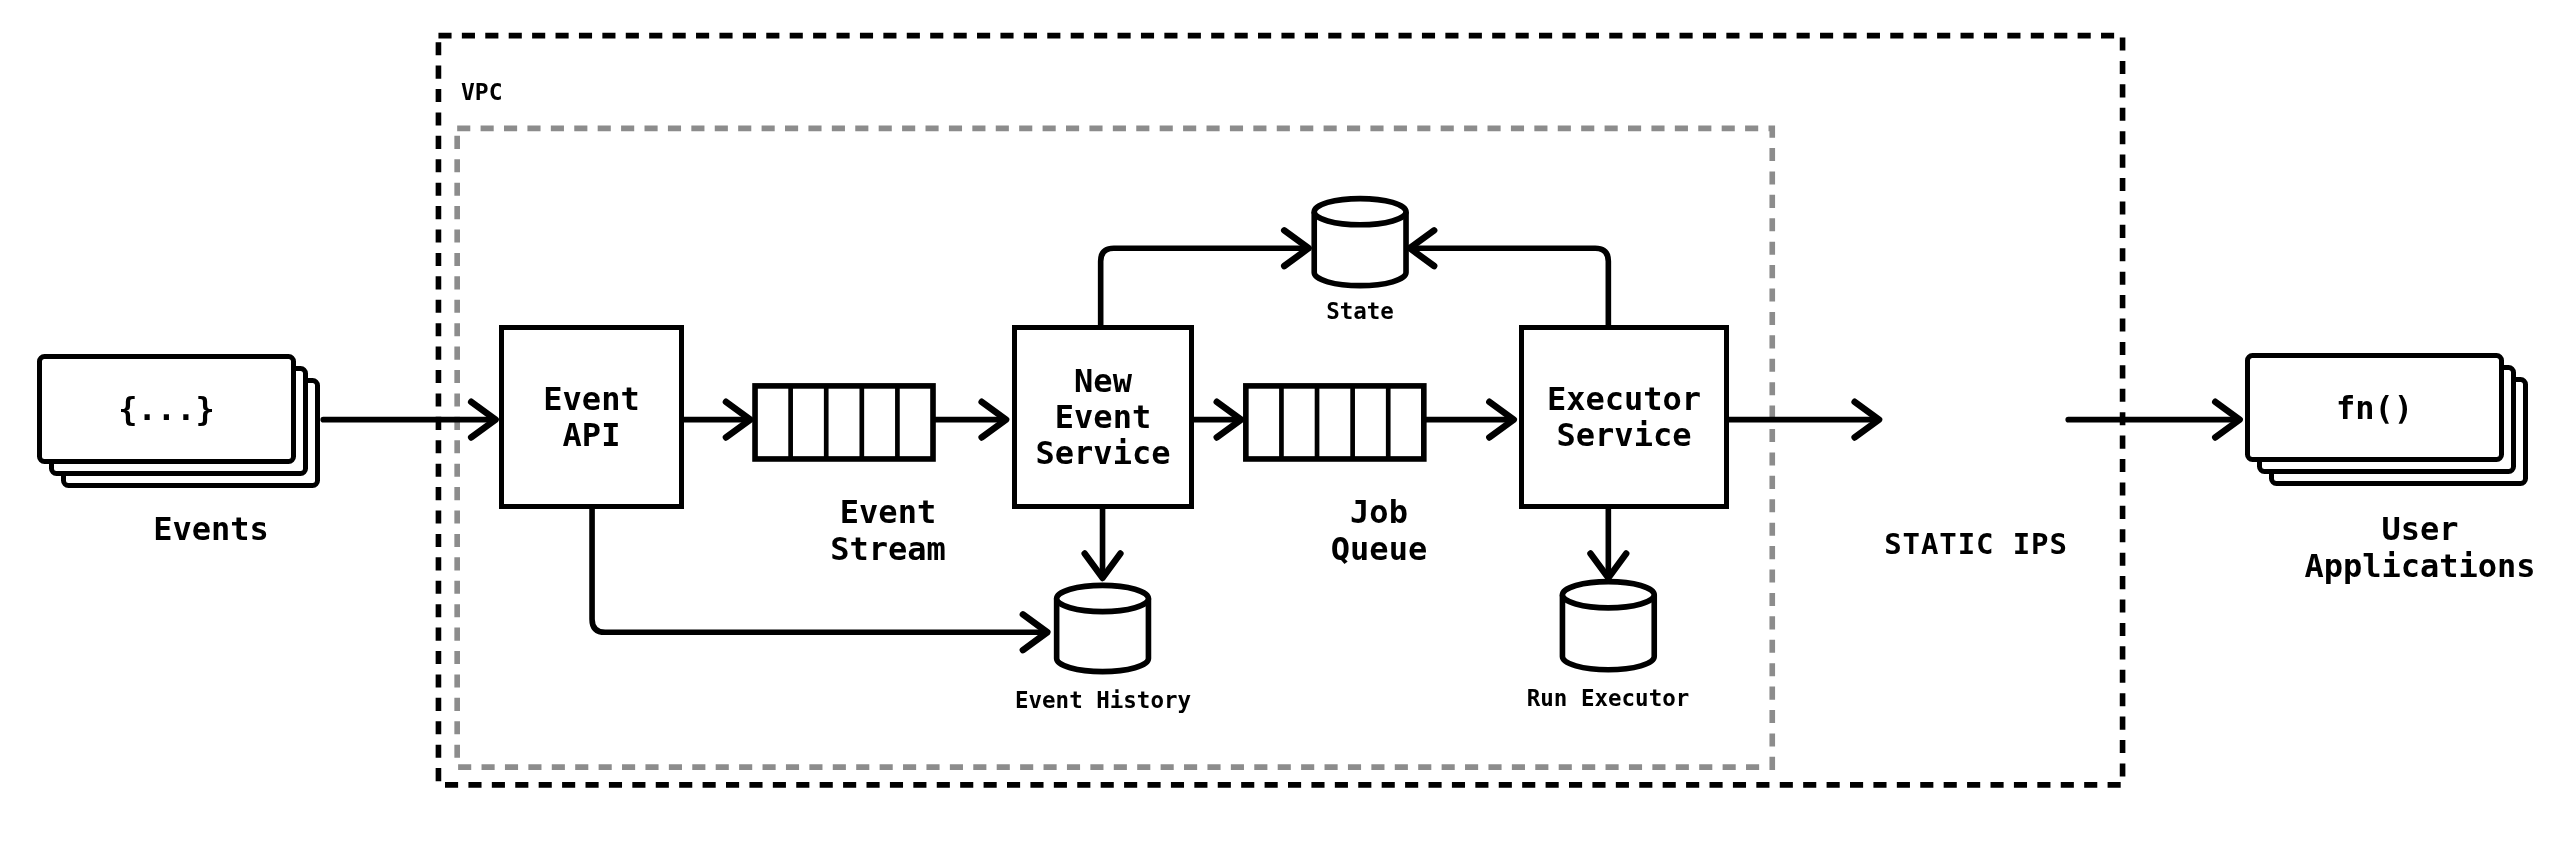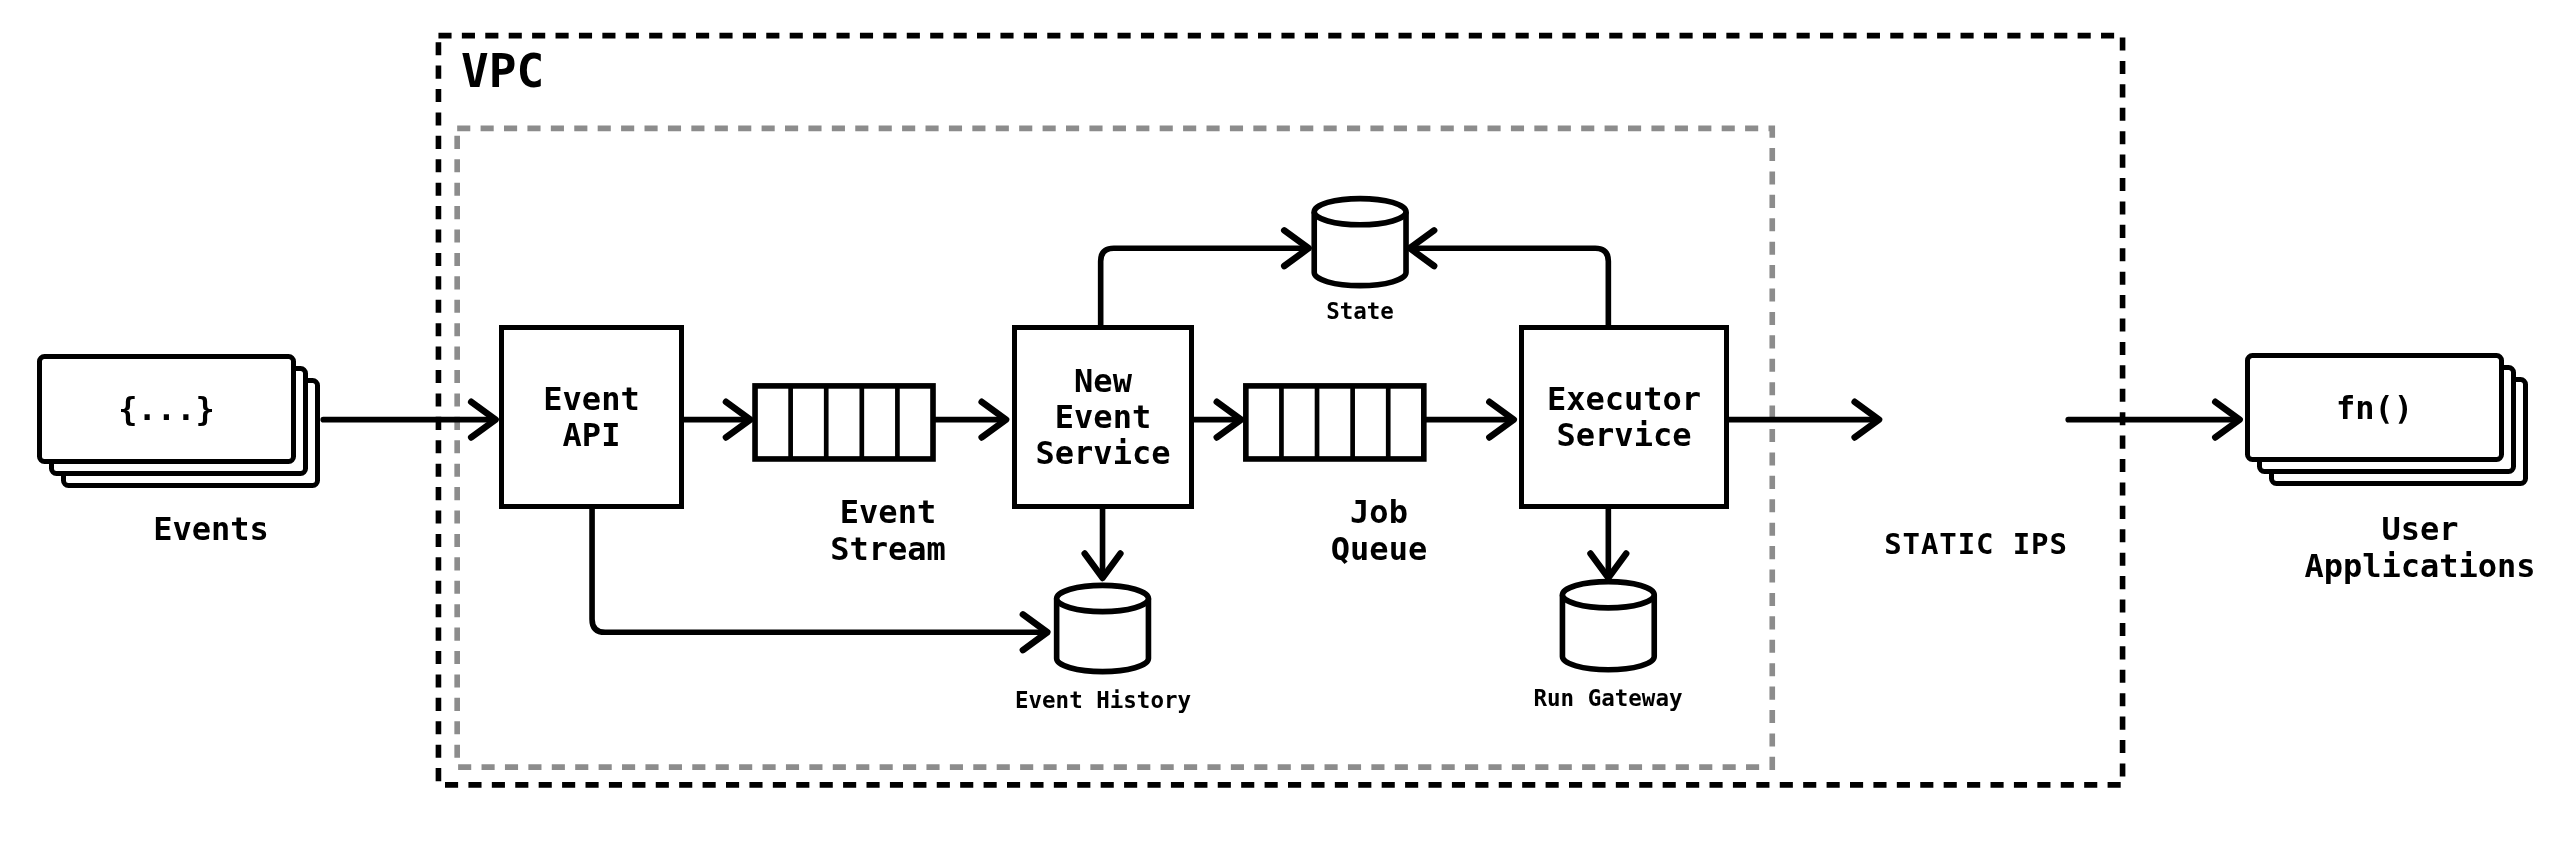--- a/index.html
+++ b/index.html
@@ -27,21 +27,21 @@
   }
   .caption span{display:block;}
   .dbcaption{
     position:absolute;transform:translateX(-50%);text-align:center;
     font-weight:700;font-size:22.5px;line-height:26px;white-space:nowrap;
   }
   .subcaption{
     position:absolute;transform:translateX(-50%);text-align:center;
     font-weight:700;font-size:29px;line-height:34px;letter-spacing:0.9px;white-space:nowrap;
   }
-  .grouplabel{position:absolute;font-weight:700;font-size:46px;line-height:39px;white-space:nowrap;}
+  .grouplabel{position:absolute;font-weight:700;font-size:23px;line-height:39px;white-space:nowrap;margin-top:21px;}
 </style>
 </head>
 <body>
 
 <div class="canvas">
 
   <svg class="layer" width="2576" height="843" viewBox="0 0 2750 900">
 
     <rect x="468" y="38" width="1798" height="800" fill="none" stroke="#000000" stroke-width="6" stroke-dasharray="14 11"></rect>
 
@@ -141,21 +141,21 @@
     <span>Event</span>
     <span>Stream</span>
   </div>
   <div class="caption" style="left:1335px;top:494px;">
     <span>Job</span>
     <span>Queue</span>
   </div>
 
   <div class="dbcaption" style="left:1360px;top:298px;">State</div>
   <div class="dbcaption" style="left:1103px;top:687px;">Event History</div>
-  <div class="dbcaption" style="left:1608px;top:685px;">Run Gateway</div>
+  <div class="dbcaption" style="left:1608px;top:685px;">Run Executor</div>
 
   <div class="cardstack" style="left:2245px;top:353px;width:284px;height:133px;">
     <div class="card" style="left:24px;top:24px;width:259px;height:109px;"></div>
     <div class="card" style="left:12px;top:12px;width:259px;height:109px;"></div>
     <div class="card front" style="left:0;top:0;width:259px;height:109px;">
       <span>fn()</span>
     </div>
   </div>
   <div class="caption" style="left:2376px;top:511px;">
     <span>User</span>

